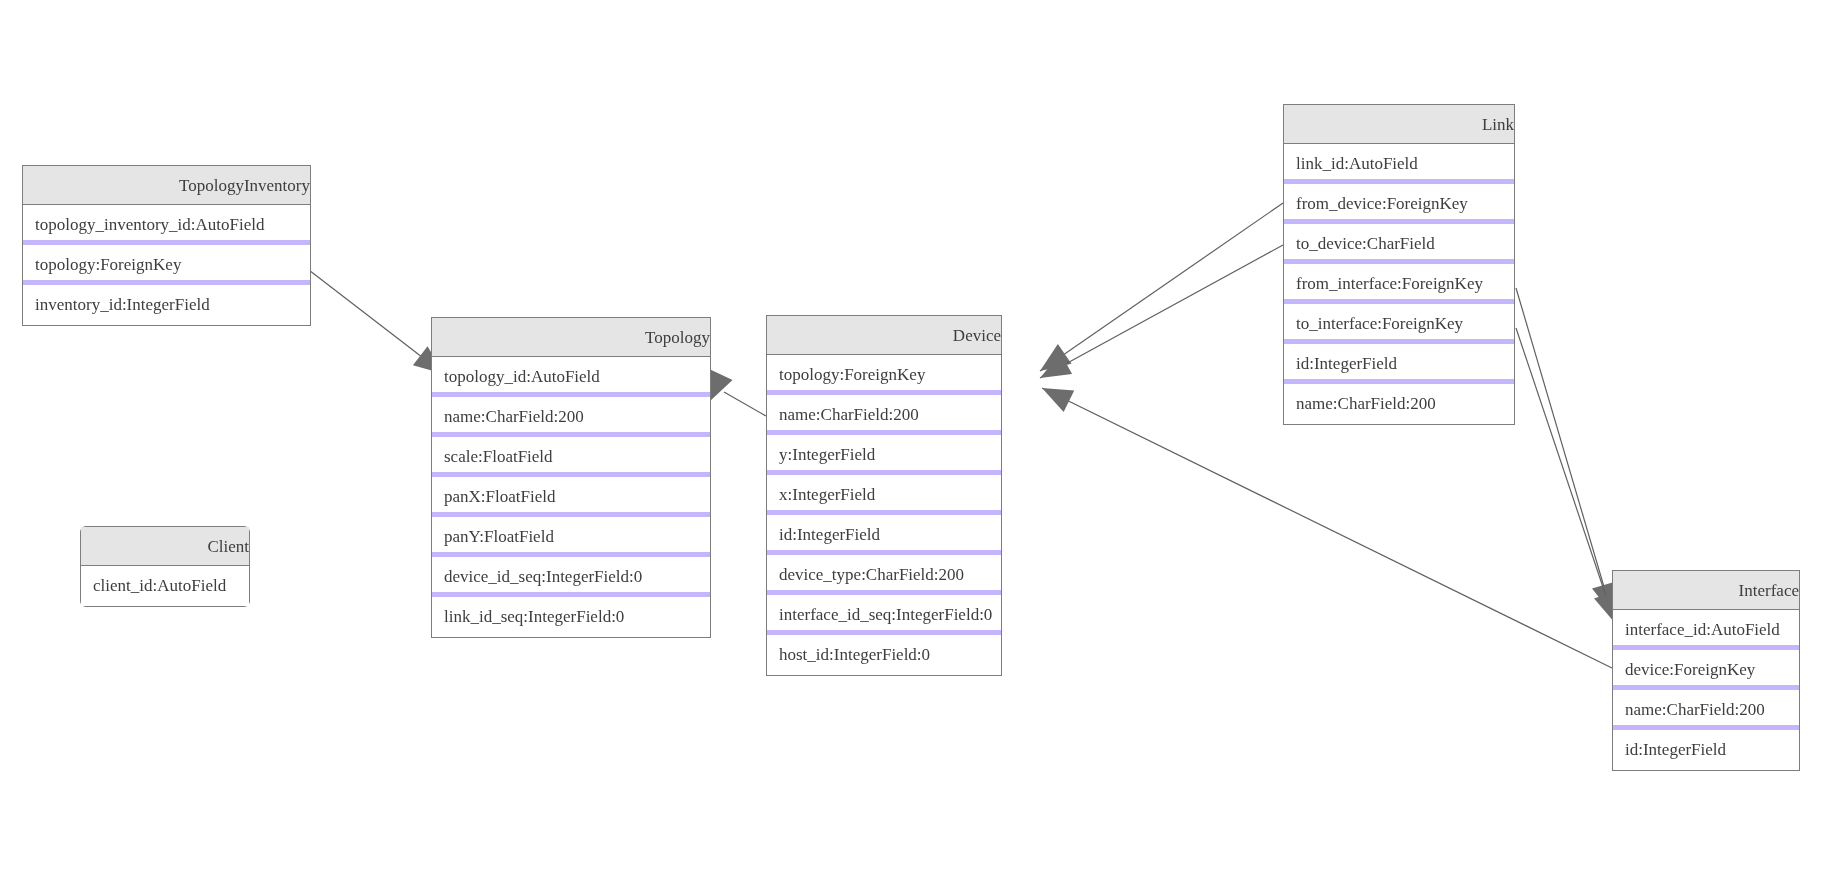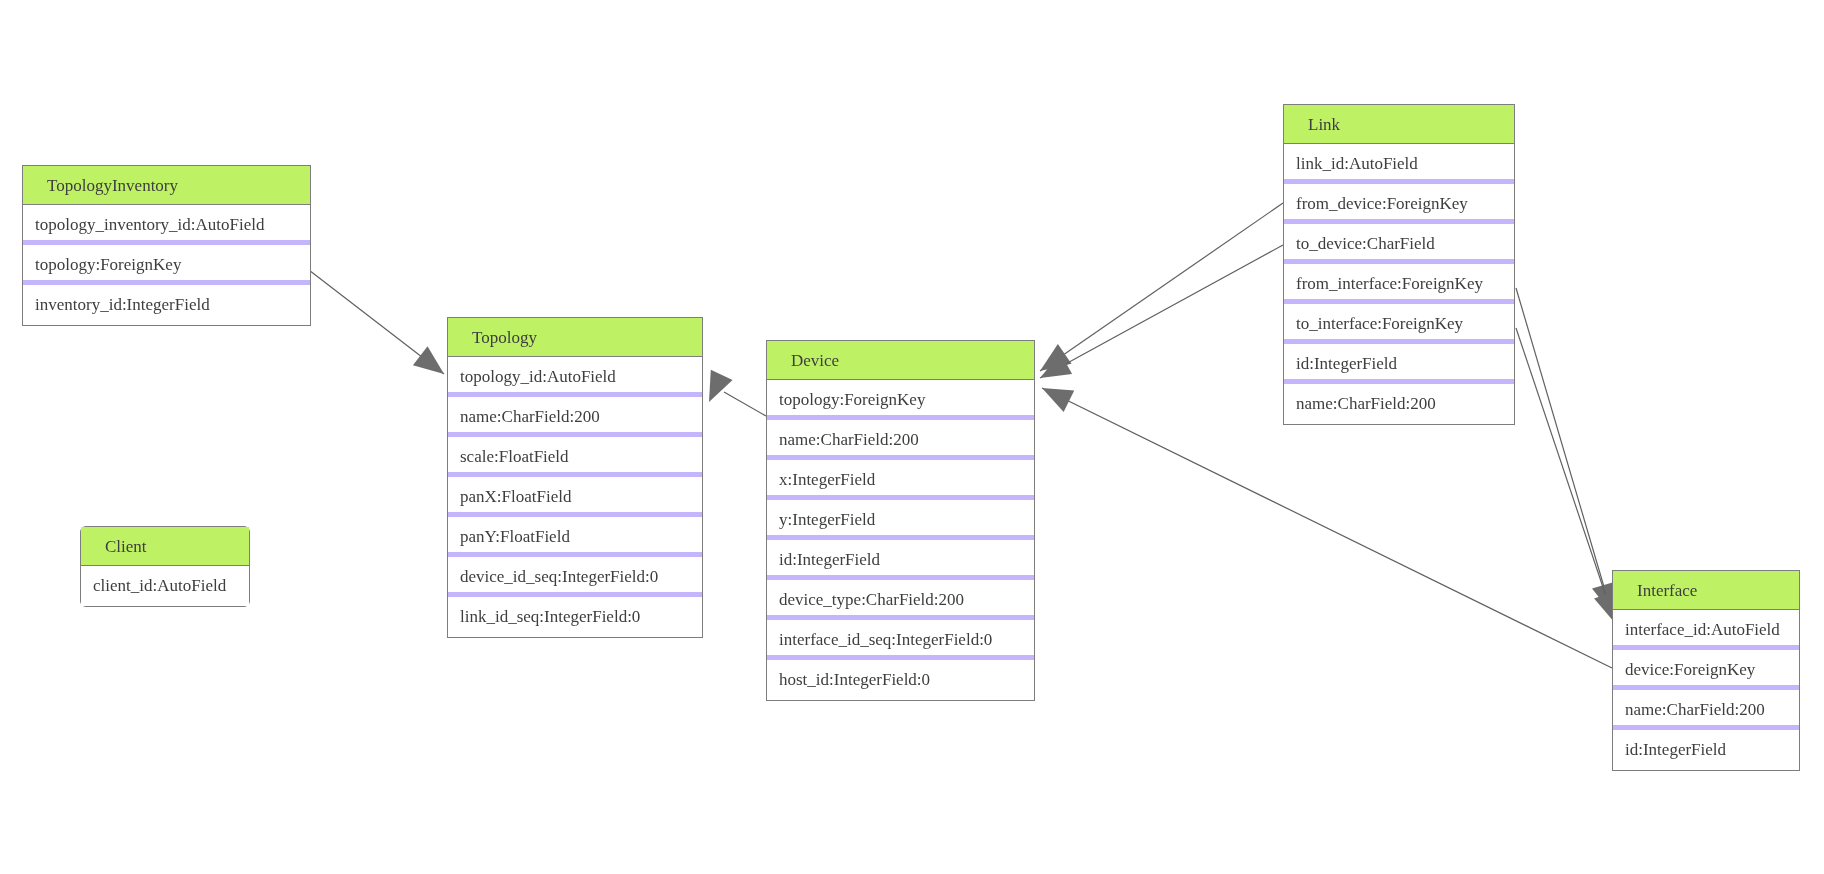--- a/index.html
+++ b/index.html
@@ -28,28 +28,29 @@
   .entity {
     position: absolute;
     z-index: 2;
     background: #ffffff;
     border: 1px solid #7d7d7d;
     box-sizing: border-box;
     color: #3e3e3e;
     font-size: 17px;
   }
   .entity-header {
-    background: #bef264;
+    background: #e5e5e5;
     border-bottom: 1px solid #7d7d7d;
     height: 39px;
     line-height: 39px;
     padding-left: 24px;
     box-sizing: border-box;
     white-space: nowrap;
     overflow: hidden;
+    text-align: right;
   }
   .entity-row {
     height: 40px;
     line-height: 39px;
     padding-left: 12px;
     box-sizing: border-box;
     border-bottom: 5px solid #c4b5fd;
     background: #ffffff;
     white-space: nowrap;
     overflow: hidden;
@@ -83,45 +84,45 @@
   <div id="entity-layer">
 
   <div class="entity" style="left: 22px; top: 165px; width: 289px;">
         <div class="entity-header">TopologyInventory</div>
         <div class="entity-rows">
           <div class="entity-row">topology_inventory_id:AutoField</div>
           <div class="entity-row">topology:ForeignKey</div>
           <div class="entity-row">inventory_id:IntegerField</div>
         </div>
       </div>
-      <div class="entity" style="left: 447px; top: 317px; width: 256px;">
+      <div class="entity" style="left: 431px; top: 317px; width: 280px;">
         <div class="entity-header">Topology</div>
         <div class="entity-rows">
           <div class="entity-row">topology_id:AutoField</div>
           <div class="entity-row">name:CharField:200</div>
           <div class="entity-row">scale:FloatField</div>
           <div class="entity-row">panX:FloatField</div>
           <div class="entity-row">panY:FloatField</div>
           <div class="entity-row">device_id_seq:IntegerField:0</div>
           <div class="entity-row">link_id_seq:IntegerField:0</div>
         </div>
       </div>
       <div class="entity" style="left: 80px; top: 526px; width: 170px; border-radius: 6px;">
         <div class="entity-header">Client</div>
         <div class="entity-rows">
           <div class="entity-row">client_id:AutoField</div>
         </div>
       </div>
-      <div class="entity" style="left: 766px; top: 315px; width: 269px; margin-top: 25px;">
+      <div class="entity" style="left: 766px; top: 315px; width: 236px;">
         <div class="entity-header">Device</div>
         <div class="entity-rows">
           <div class="entity-row">topology:ForeignKey</div>
           <div class="entity-row">name:CharField:200</div>
+          <div class="entity-row">y:IntegerField</div>
           <div class="entity-row">x:IntegerField</div>
-          <div class="entity-row">y:IntegerField</div>
           <div class="entity-row">id:IntegerField</div>
           <div class="entity-row">device_type:CharField:200</div>
           <div class="entity-row">interface_id_seq:IntegerField:0</div>
           <div class="entity-row">host_id:IntegerField:0</div>
         </div>
       </div>
       <div class="entity" style="left: 1283px; top: 104px; width: 232px;">
         <div class="entity-header">Link</div>
         <div class="entity-rows">
           <div class="entity-row">link_id:AutoField</div>

